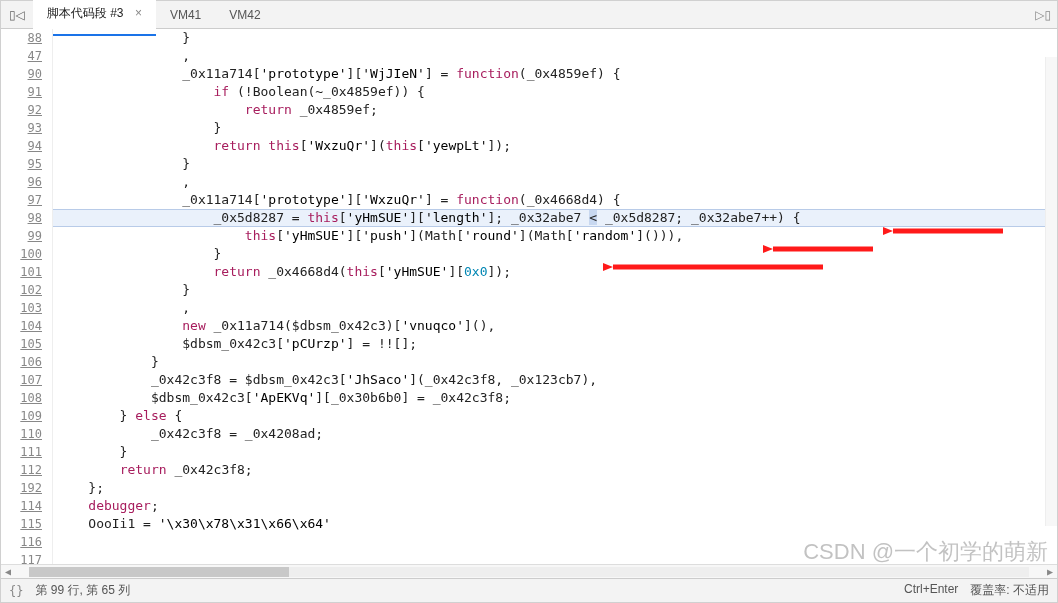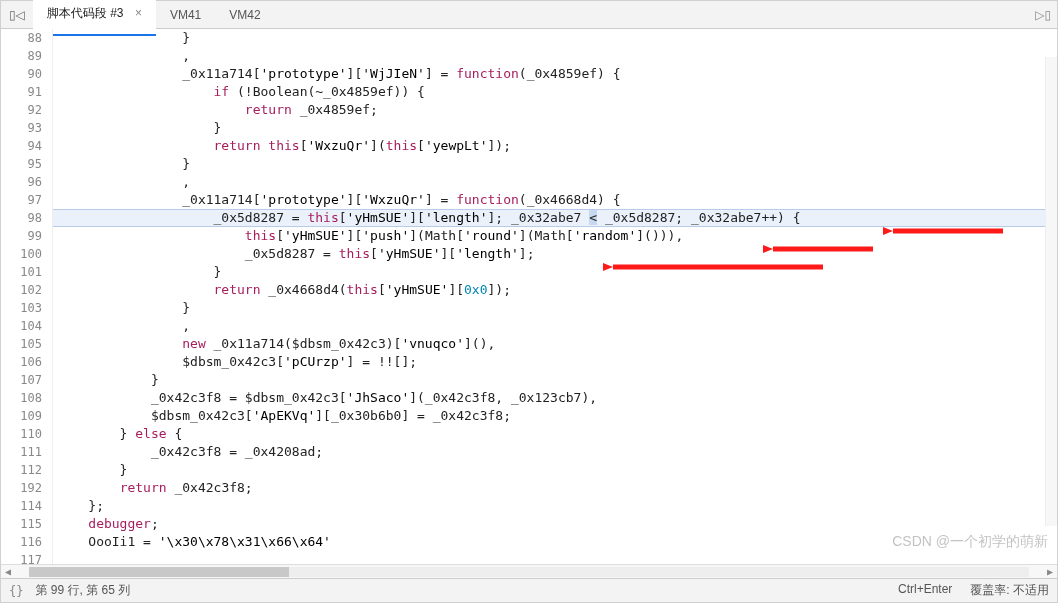--- a/index.html
+++ b/index.html
@@ -6,38 +6,38 @@
 body { font-family:Consolas,Menlo,monospace; font-size:13px; background:#fff; color:#222; width:1058px; height:603px; overflow:hidden; position:relative; }
 .container { display:flex; flex-direction:column; height:100%; border:1px solid #d0d0d0; }
 .tabs { display:flex; align-items:center; height:28px; border-bottom:1px solid #ccc; background:#f3f3f3; font-family:"Segoe UI",Arial,sans-serif; font-size:12px; }
 .nav-arrows { display:flex; align-items:center; padding:0 4px; color:#666; }
 .nav-arrows span { padding:2px 4px; cursor:default; }
 .tab { padding:12px 14px; color:#555; cursor:pointer;text-align:center; }
 .tab.active { color:#222; border-bottom:2px solid #1a73e8; background:#fff; }
 .tab .close { margin-left:8px; color:#888; }
 .tabs-right { margin-left:auto; padding-right:6px; color:#888; }
 .code-wrap { flex:1; display:flex; overflow:hidden; position:relative; }
-.gutter { width:52px; text-align:right; padding-right:10px; color:#888; background:#fff; border-right:1px solid #eee; user-select:none; }
+.gutter { width:52px; text-align:right; padding-right:10px; color:#888; background:#fff; border-right:1px solid #eee; user-select:none;text-decoration:underline; }
 .gutter div { height:18px; line-height:18px; font-size:12px; }
 .code { flex:1; position:relative; overflow:hidden; }
 .line { height:18px; line-height:18px; white-space:pre; padding-left:4px; }
 .line.hl { background:#eaf1fb; box-shadow:inset 0 1px 0 #b8cbe8, inset 0 -1px 0 #b8cbe8; }
 .cursor-sel { background:#c8d8f0; }
 .kw { color:#a71d5d; }
 .fn { color:#0086b3; }
 .str { color:#000000; }
 .arrow { position:absolute; pointer-events:none; }
 .hscroll { height:14px; border-top:1px solid #ddd; background:#f7f7f7; display:flex; align-items:center; }
 .hscroll .track { flex:1; height:10px; margin:0 14px; background:#eee; position:relative; }
 .hscroll .thumb { position:absolute; left:0; width:260px; height:10px; background:#c8c8c8; }
 .hscroll .btn { width:14px; text-align:center; color:#888; font-size:10px; }
 .status { height:24px; border-top:1px solid #ccc; background:#f3f3f3; display:flex; align-items:center; font-family:"Segoe UI",Arial,sans-serif; font-size:12px; color:#555; padding:0 8px; }
 .status .braces { font-family:Consolas,monospace; color:#888; margin-right:12px; }
-.status .right { margin-left:auto; display:flex; gap:18px; }
-.watermark { position:absolute; right:10px; bottom:52px; color:rgba(120,120,120,0.45); font-family:Arial,sans-serif; font-size:14px; pointer-events:none; }
+.status .right { margin-left:auto; display:flex; gap:12px; }
+.watermark { position:absolute; right:10px; bottom:36px; color:rgba(120,120,120,0.45); font-family:Arial,sans-serif; font-size:22px; pointer-events:none; }
 .vscroll-hint { position:absolute; right:0; top:28px; bottom:38px; width:12px; background:#f7f7f7; border-left:1px solid #eee; }
 </style>
 </head>
 <body>
 
 <div class="container">
   <div class="tabs">
     <div class="nav-arrows">
       <span>▯◁</span>
     </div>
@@ -48,21 +48,21 @@
     <div class="tab">VM41</div>
     <div class="tab">VM42</div>
     <div class="tabs-right">
       <span>▷▯</span>
     </div>
   </div>
 
   <div class="code-wrap">
     <div class="gutter" id="gutter">
         <div>88</div>
-        <div>89</div>
+        <div>47</div>
         <div>90</div>
         <div>91</div>
         <div>92</div>
         <div>93</div>
         <div>94</div>
         <div>95</div>
         <div>96</div>
         <div>97</div>
         <div>98</div>
         <div>99</div>
@@ -91,21 +91,20 @@
       <div class="line"><span>                _0x11a714[</span><span class="str">'prototype'</span><span>][</span><span class="str">'WjJIeN'</span><span>] = </span><span class="kw">function</span><span>(_0x4859ef) {</span></div>
       <div class="line"><span>                    </span><span class="kw">if</span><span> (!Boolean(~_0x4859ef)) {</span></div>
       <div class="line"><span>                        </span><span class="kw">return</span><span> _0x4859ef;</span></div>
       <div class="line"><span>                    }</span></div>
       <div class="line"><span>                    </span><span class="kw">return</span><span> </span><span class="kw">this</span><span>[</span><span class="str">'WxzuQr'</span><span>](</span><span class="kw">this</span><span>[</span><span class="str">'yewpLt'</span><span>]);</span></div>
       <div class="line"><span>                }</span></div>
       <div class="line"><span>                ,</span></div>
       <div class="line"><span>                _0x11a714[</span><span class="str">'prototype'</span><span>][</span><span class="str">'WxzuQr'</span><span>] = </span><span class="kw">function</span><span>(_0x4668d4) {</span></div>
       <div class="line hl"><span>                    _0x5d8287 = </span><span class="kw">this</span><span>[</span><span class="str">'yHmSUE'</span><span>][</span><span class="str">'length'</span><span>]; _0x32abe7 </span><span class="cursor-sel">&lt;</span><span> _0x5d8287; _0x32abe7++) {</span></div>
       <div class="line"><span>                        </span><span class="kw">this</span><span>[</span><span class="str">'yHmSUE'</span><span>][</span><span class="str">'push'</span><span>](Math[</span><span class="str">'round'</span><span>](Math[</span><span class="str">'random'</span><span>]())),</span></div>
-      <div class="line"><span>                        _0x5d8287 = </span><span class="kw">this</span><span>[</span><span class="str">'yHmSUE'</span><span>][</span><span class="str">'length'</span><span>];</span></div>
       <div class="line"><span>                    }</span></div>
       <div class="line"><span>                    </span><span class="kw">return</span><span> _0x4668d4(</span><span class="kw">this</span><span>[</span><span class="str">'yHmSUE'</span><span>][</span><span class="fn">0x0</span><span>]);</span></div>
       <div class="line"><span>                }</span></div>
       <div class="line"><span>                ,</span></div>
       <div class="line"><span>                </span><span class="kw">new</span><span> _0x11a714($dbsm_0x42c3)[</span><span class="str">'vnuqco'</span><span>](),</span></div>
       <div class="line"><span>                $dbsm_0x42c3[</span><span class="str">'pCUrzp'</span><span>] = !![];</span></div>
       <div class="line"><span>            }</span></div>
       <div class="line"><span>            _0x42c3f8 = $dbsm_0x42c3[</span><span class="str">'JhSaco'</span><span>](_0x42c3f8, _0x123cb7),</span></div>
       <div class="line"><span>            $dbsm_0x42c3[</span><span class="str">'ApEKVq'</span><span>][_0x30b6b0] = _0x42c3f8;</span></div>
       <div class="line"><span>        } </span><span class="kw">else</span><span> {</span></div>

